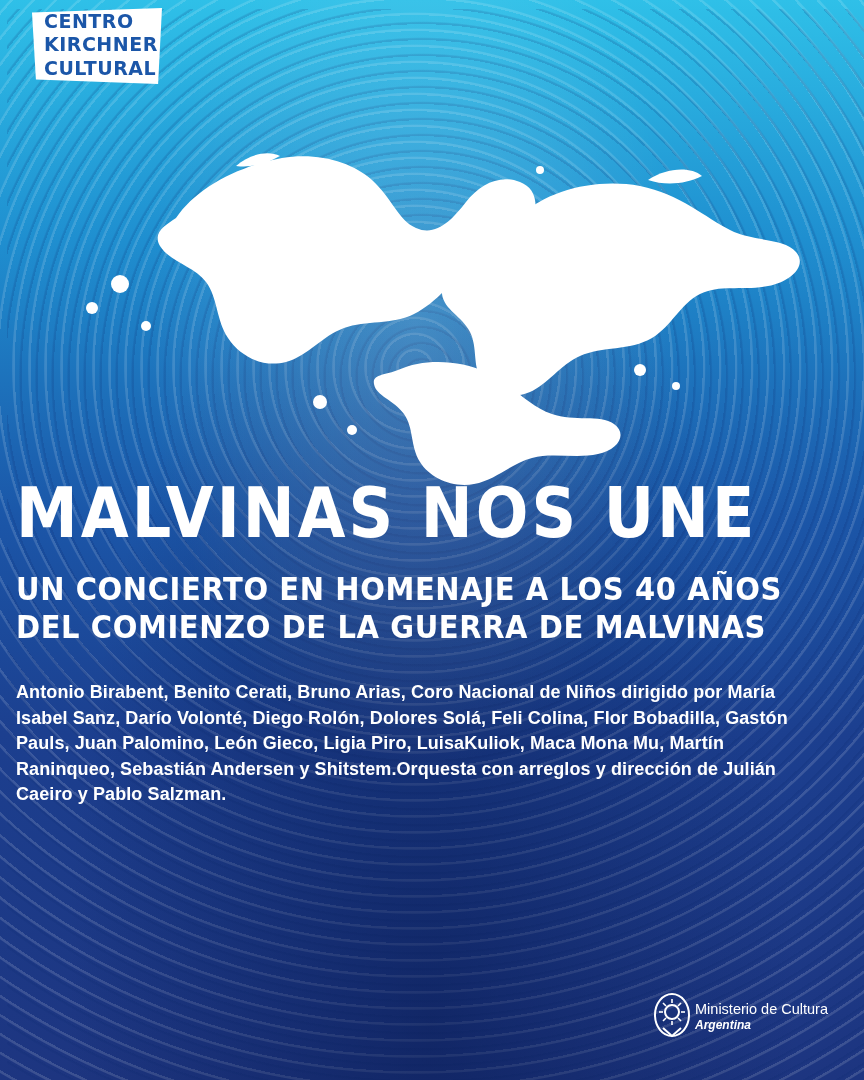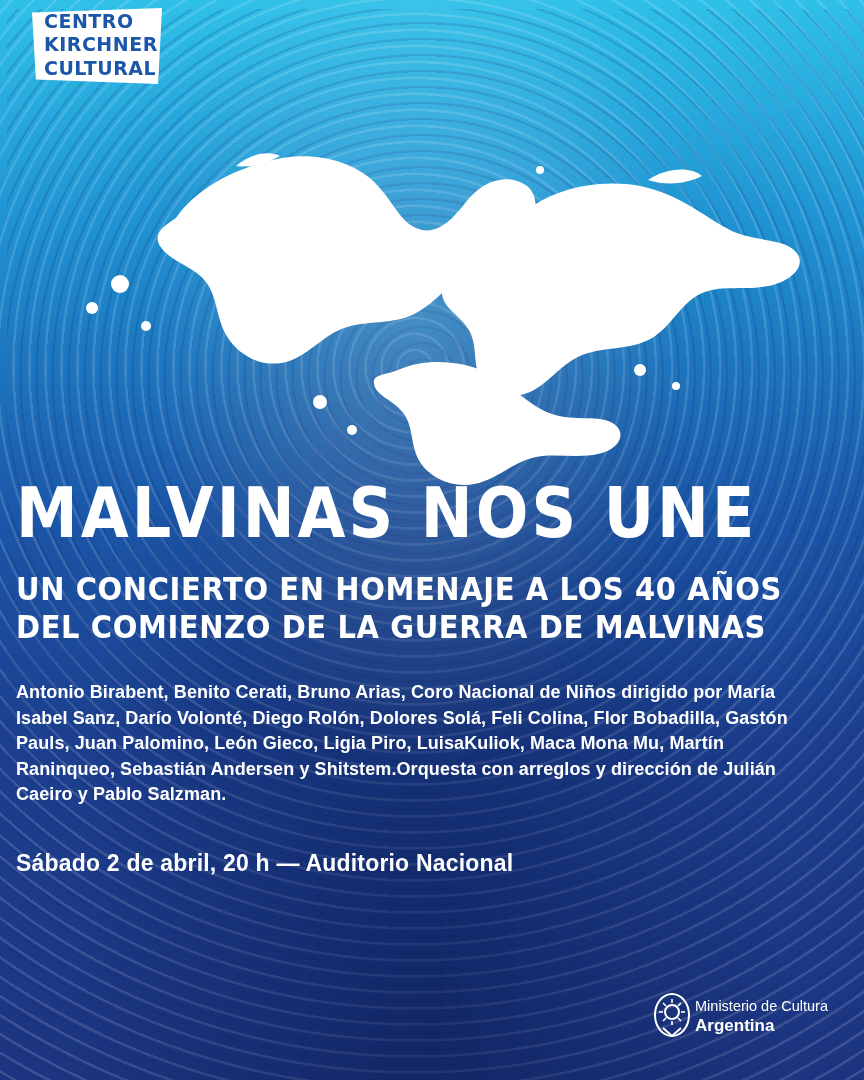--- a/index.html
+++ b/index.html
@@ -114,21 +114,21 @@
     position: absolute; right: 36px; bottom: 36px;
     display: flex; align-items: center; gap: 0;
     color: #fff;
   }
   .ministry .crest {
     width: 46px; height: 54px;
     display:flex; align-items:center; justify-content:center;
   }
   .ministry .mtxt { line-height: 1.18; }
   .ministry .mtxt .m1 { font-size: 14.5px; font-weight: 400; display:block; }
-  .ministry .mtxt .m2 { font-size: 17px; font-weight: 700; display:block; }
+  .ministry .mtxt .m2 { font-size: 12px; font-weight: 700; display:block;font-style:italic; }
 </style>
 </head>
 <body>
 
 <div id="poster">
 
   <div class="texture"></div>
   <div class="texture2"></div>
   <div class="vignette"></div>
 
@@ -202,21 +202,20 @@
     </svg>
   </div>
 
   <div class="content">
     <div class="title">MALVINAS NOS UNE</div>
     <div class="subtitle">
       <div>UN CONCIERTO EN HOMENAJE A LOS 40 AÑOS</div>
       <div>DEL COMIENZO DE LA GUERRA DE MALVINAS</div>
     </div>
     <div class="lineup">Antonio Birabent, Benito Cerati, Bruno Arias, Coro Nacional de Niños dirigido por María Isabel Sanz, Darío Volonté, Diego Rolón, Dolores Solá, Feli Colina, Flor Bobadilla, Gastón Pauls, Juan Palomino, León Gieco, Ligia Piro, LuisaKuliok, Maca Mona Mu, Martín Raninqueo, Sebastián Andersen y Shitstem.Orquesta con arreglos y dirección de Julián Caeiro y Pablo Salzman.</div>
-    <div class="datetime">Sábado 2 de abril, 20 h — Auditorio Nacional</div>
   </div>
 
   <div class="ministry">
     <div class="crest">
       <svg width="46" height="54" viewBox="0 0 46 54" xmlns="http://www.w3.org/2000/svg" aria-hidden="true">
         <ellipse cx="23" cy="25" rx="17" ry="21" fill="none" stroke="#ffffff" stroke-width="2"></ellipse>
         <circle cx="23" cy="22" r="7" fill="none" stroke="#ffffff" stroke-width="2"></circle>
         <g stroke="#ffffff" stroke-width="1.6">
           <line x1="23" y1="9" x2="23" y2="13"></line>
           <line x1="23" y1="31" x2="23" y2="35"></line>

